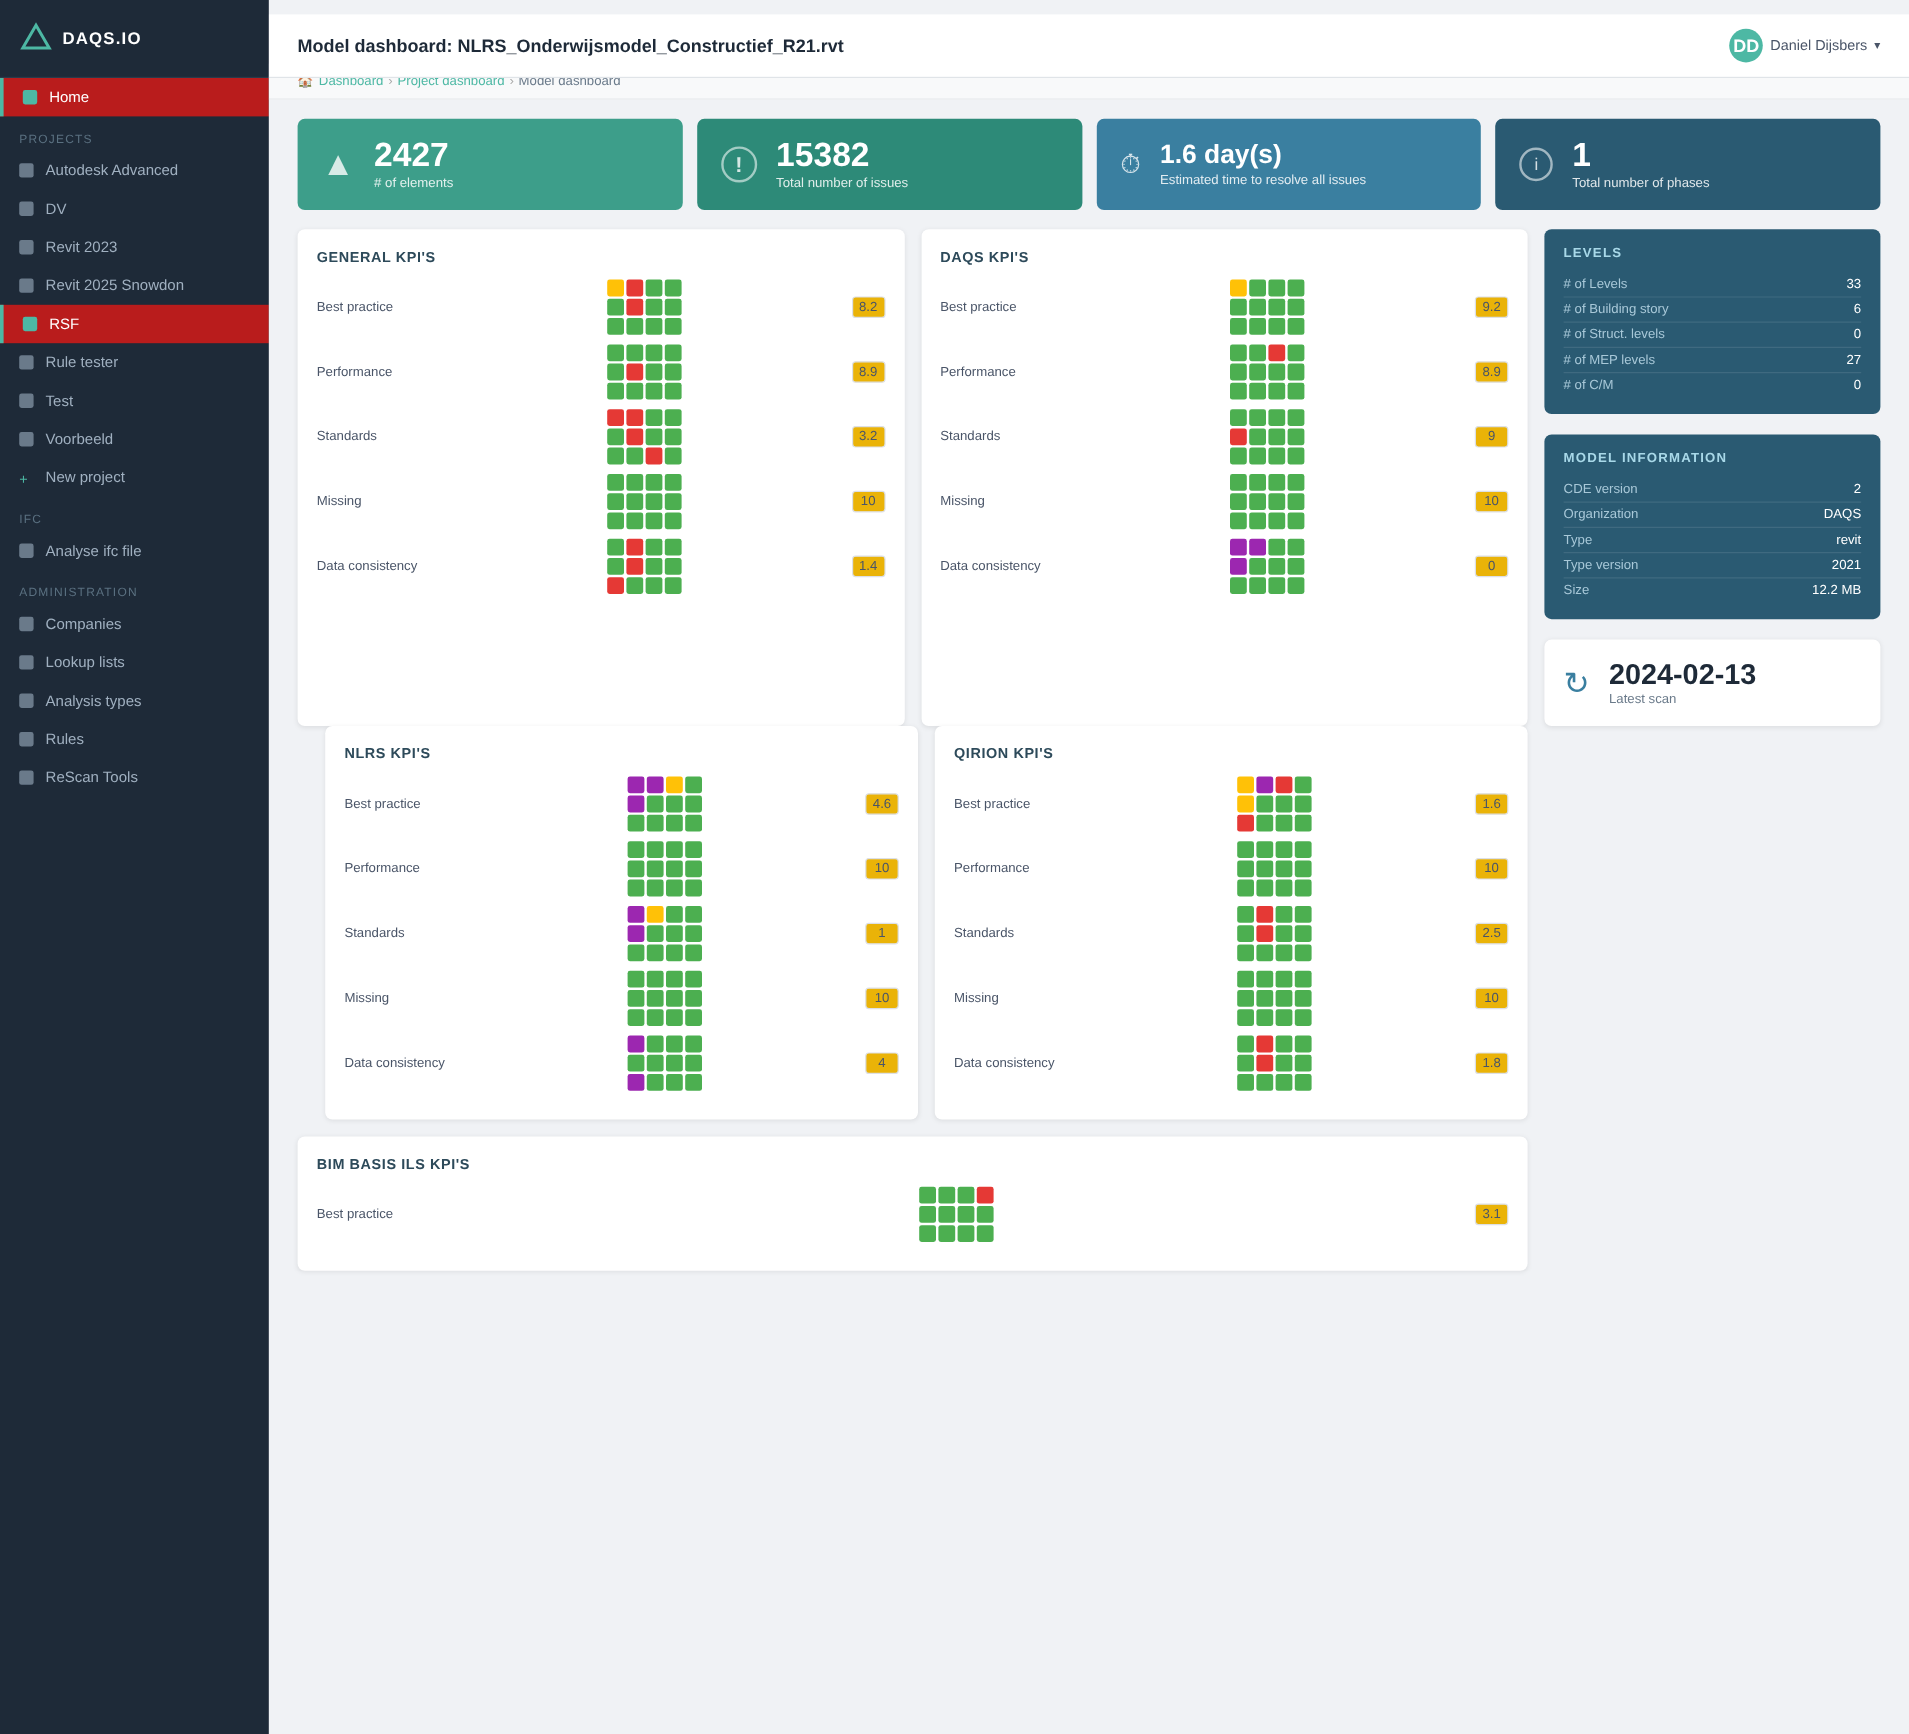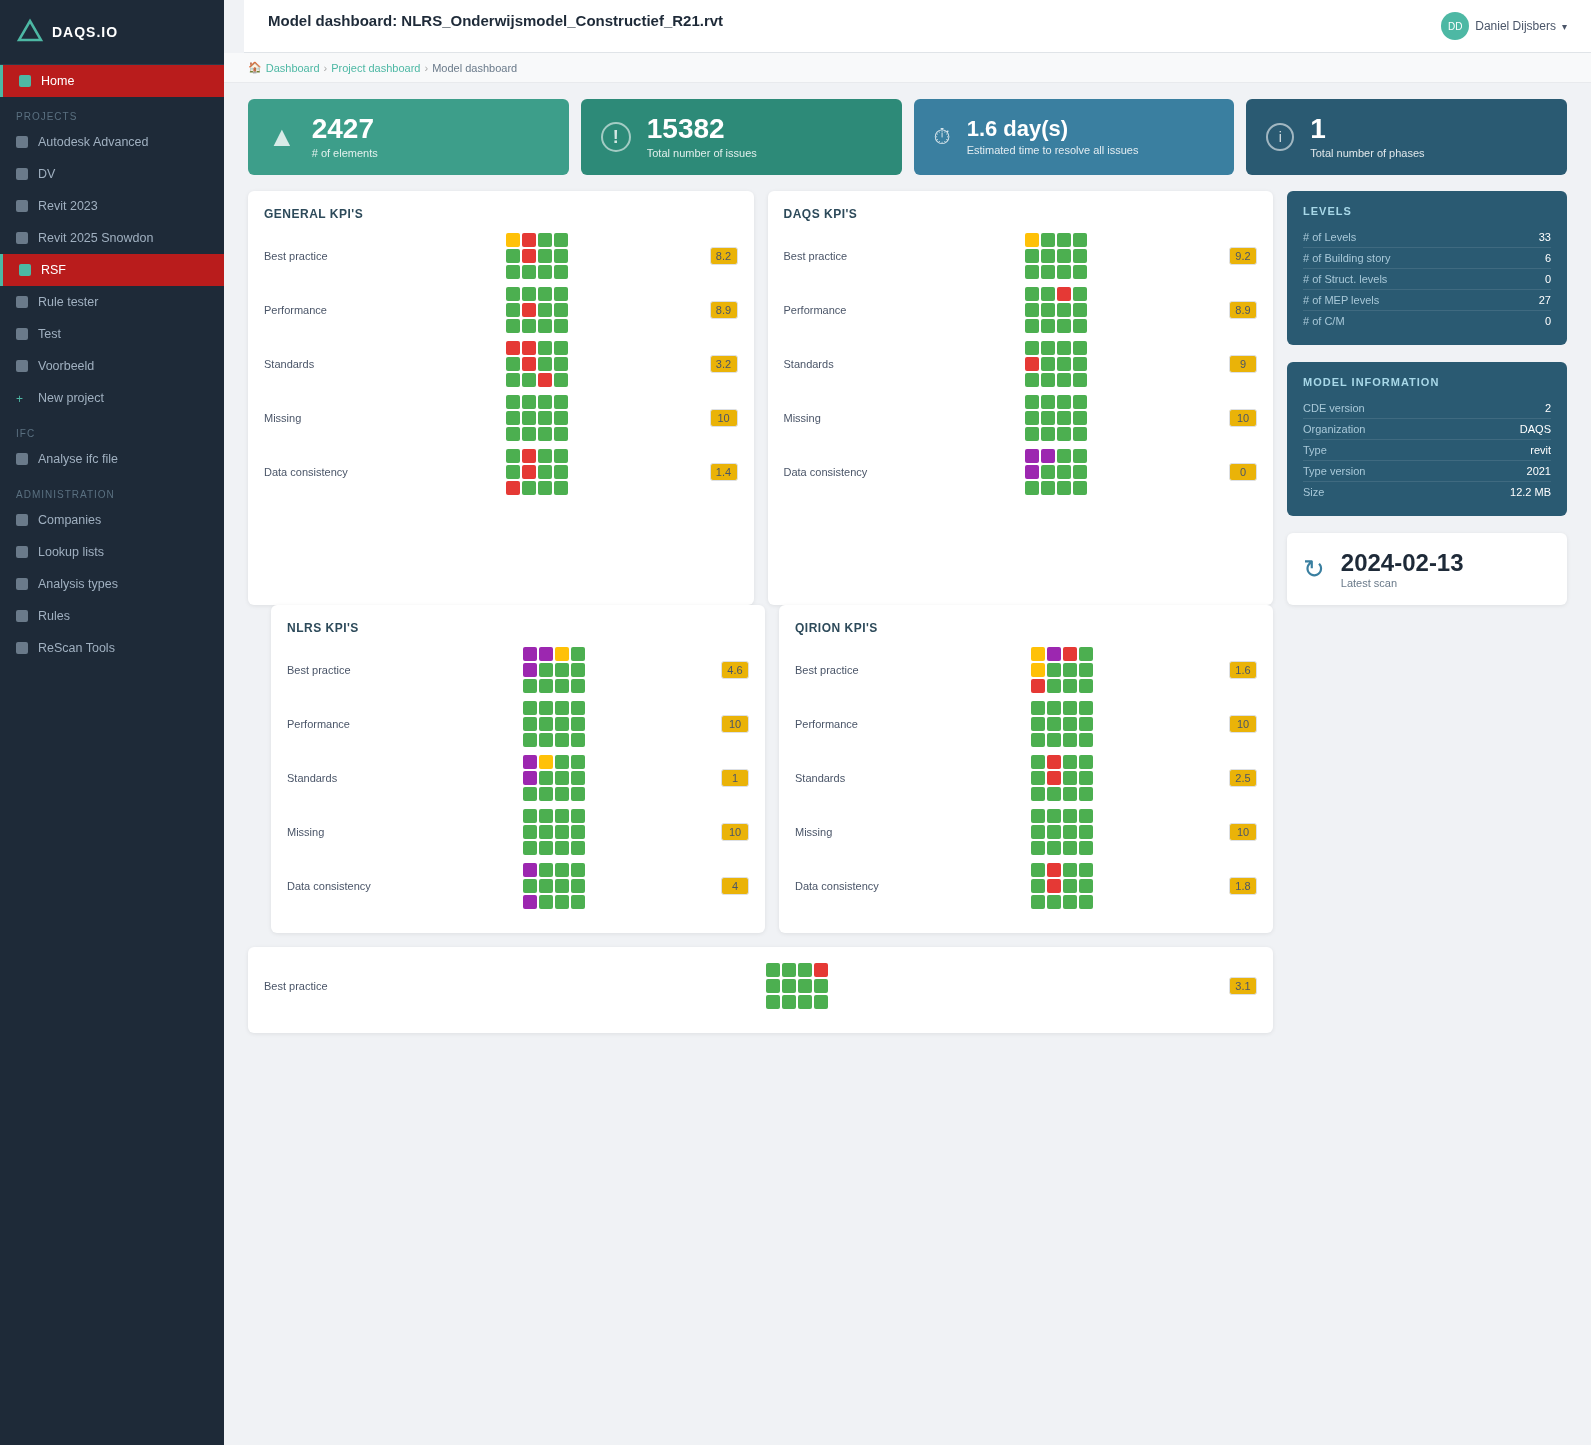--- a/index.html
+++ b/index.html
@@ -71,26 +71,26 @@
       background: #f0f2f5;
       overflow-y: auto;
       padding: 0;
     }
 
     
     .top-bar {
       background: #fff;
       padding: 12px 24px;
       display: flex;
+      align-items: center;
       justify-content: space-between;
       border-bottom: 1px solid #e0e4e8;
       position: sticky;
-      top: 0;
+      top: 12px;
       z-index: 10;
-      margin-left: 20px;
     }
     .top-bar-title {
       font-size: 15px;
       font-weight: 600;
       color: #1e2a38;
     }
     .top-bar-user {
       display: flex;
       align-items: center;
       gap: 6px;
@@ -100,22 +100,22 @@
     }
     .user-avatar-circle {
       width: 28px;
       height: 28px;
       border-radius: 50%;
       background: #4db8a4;
       display: flex;
       align-items: center;
       justify-content: center;
       color: white;
-      font-size: 10px;
-      font-weight: 400;
+      font-size: 15px;
+      font-weight: 700;
     }
 
     
     .breadcrumb-bar {
       padding: 8px 24px;
       background: #f8f9fa;
       border-bottom: 1px solid #e8eaed;
       font-size: 11px;
       color: #6a7a8a;
       display: flex;
@@ -871,20 +871,21 @@
           </div>
           <span class="kpi-score">1.8</span>
         </div>
       </div>
 
       <div></div>
     </div>
 
     <div style="display:grid; grid-template-columns: 1fr 1fr 280px; gap:14px; margin-bottom:14px;">
       <div class="kpi-card" style="grid-column: 1 / 3;">
+        <div class="kpi-card-title">BIM BASIS ILS KPI'S</div>
 
         <div class="kpi-row">
           <span class="kpi-row-label">Best practice</span>
           <div class="kpi-dots">
             <div class="dot green"></div>
             <div class="dot green"></div>
             <div class="dot green"></div>
             <div class="dot red"></div>
             <div class="dot green"></div>
             <div class="dot green"></div>

